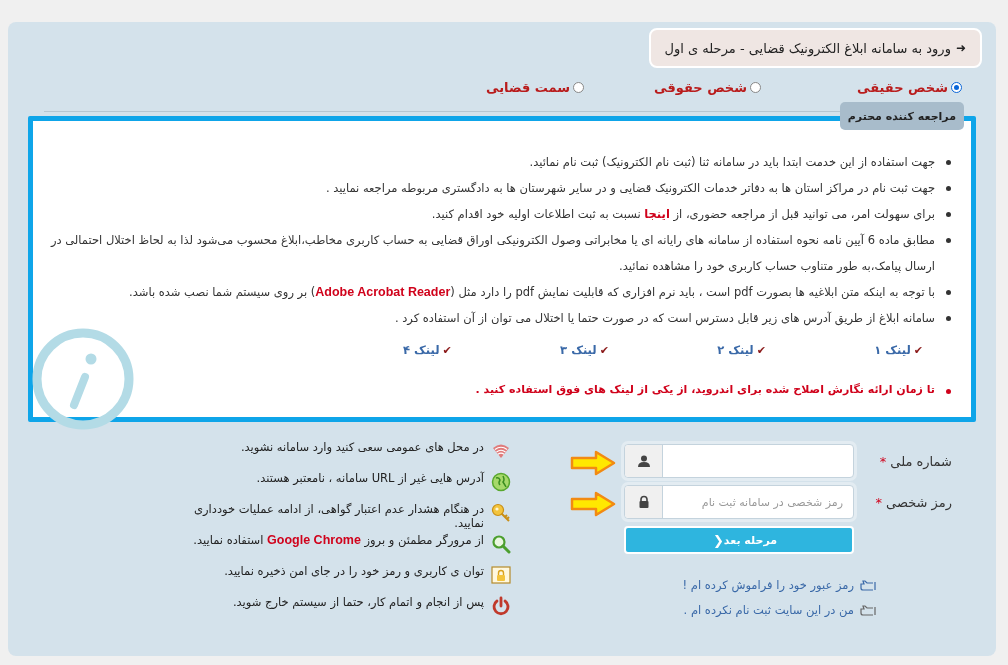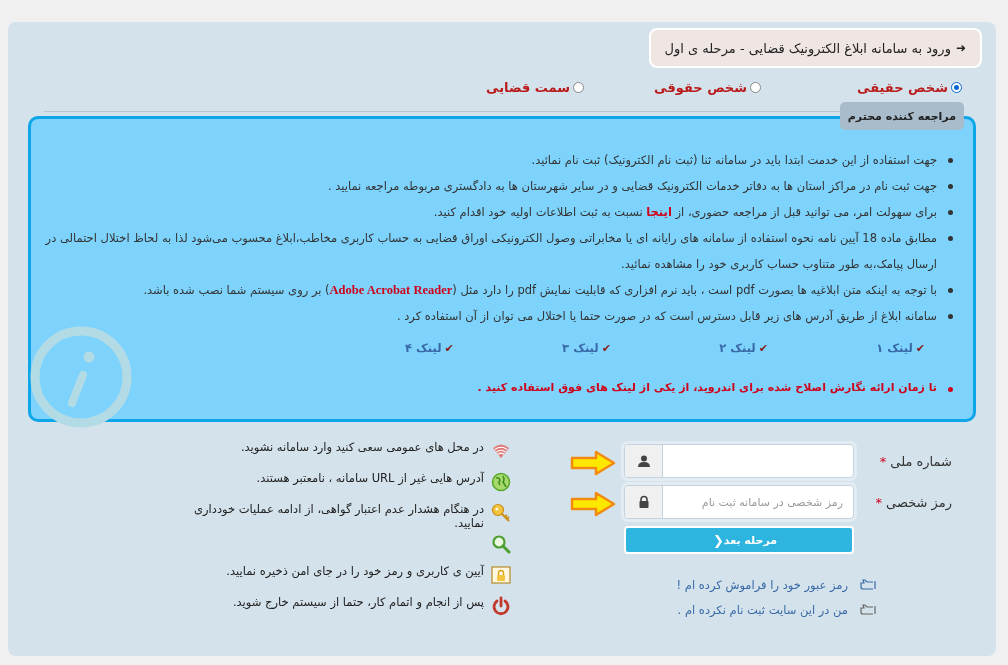--- a/index.html
+++ b/index.html
@@ -55,23 +55,23 @@
     }
     .radio.checked { border-color: #0a66d8; }
     .radio.checked::after {
       content: ""; position: absolute; left: 2px; top: 2px;
       width: 5px; height: 5px; border-radius: 50%; background: #0a66d8;
     }
     .notice-box {
       position: absolute;
       right: 20px; top: 94px;
       width: 948px; height: 306px;
-      background: #7dd3fc;
-      border: 3px solid #0ea5e9;
-      border-radius: 10px;
+      background: #ffffff;
+      border: 5px solid #0ea5e9;
+      border-radius: 2px;
     }
     .notice-tab {
       position: absolute;
       right: 32px; top: 80px;
       height: 28px;
       padding: 0 8px;
       background: #a8bccb;
       border-radius: 5px;
       display: flex; align-items: center;
       font-size: 11px; font-weight: bold; color: #222;
@@ -160,22 +160,22 @@
       border: 2px solid #fff;
       border-radius: 4px;
       display: flex; align-items: center; justify-content: center;
       color: #fff; font-size: 11px; font-weight: bold;
       cursor: pointer;
       font-family: "DejaVu Sans", sans-serif;
     }
     .next-button .chev { margin-right: 0; margin-left: 12px; font-size: 13px; }
     .help-link {
       position: absolute; right: 108px;
-      display: flex; align-items: center;
-      font-size: 11.5px; color: #3a69a8; cursor: pointer; gap: 6px;
+      display: flex; align-items: flex-end;
+      font-size: 11.5px; color: #3a69a8; cursor: pointer;
     }
     .help-link .hand-icon { margin-left: 6px; width: 16px; height: 12px; }
     .tips {
       position: absolute;
       right: 484px; top: 440px;
       width: 320px;
       list-style: none;
     }
     .tips li {
       display: flex; 
@@ -218,23 +218,23 @@
     <span>مراجعه کننده محترم</span>
   </div>
 
   <div class="notice-box">
     <ul class="notice-list">
       <li><span>جهت استفاده از این خدمت ابتدا باید در سامانه ثنا (ثبت نام الکترونیک) ثبت نام نمائید.</span></li>
       <li><span>جهت ثبت نام در مراکز استان ها به دفاتر خدمات الکترونیک قضایی و در سایر شهرستان ها به دادگستری مربوطه مراجعه نمایید .</span></li>
       <li>
         <span>برای سهولت امر، می توانید قبل از مراجعه حضوری، از </span><a class="hl-red">اینجا</a><span> نسبت به ثبت اطلاعات اولیه خود اقدام کنید.</span>
       </li>
-      <li><span>مطابق ماده 18 آیین نامه نحوه استفاده از سامانه های رایانه ای یا مخابراتی وصول الکترونیکی اوراق قضایی به حساب کاربری مخاطب،ابلاغ محسوب می‌شود لذا به لحاظ اختلال احتمالی در ارسال پیامک،به طور متناوب حساب کاربری خود را مشاهده نمائید.</span></li>
+      <li><span>مطابق ماده 6 آیین نامه نحوه استفاده از سامانه های رایانه ای یا مخابراتی وصول الکترونیکی اوراق قضایی به حساب کاربری مخاطب،ابلاغ محسوب می‌شود لذا به لحاظ اختلال احتمالی در ارسال پیامک،به طور متناوب حساب کاربری خود را مشاهده نمائید.</span></li>
       <li>
-        <span>با توجه به اینکه متن ابلاغیه ها بصورت pdf است ، باید نرم افزاری که قابلیت نمایش pdf را دارد مثل (</span><span class="hl-red" style="font-family:Liberation Serif, serif;font-size:12.5px;">Adobe Acrobat Reader</span><span>) بر روی سیستم شما نصب شده باشد.</span>
+        <span>با توجه به اینکه متن ابلاغیه ها بصورت pdf است ، باید نرم افزاری که قابلیت نمایش pdf را دارد مثل (</span><span class="hl-red" style="font-family:Liberation Sans, sans-serif;font-size:12.5px;">Adobe Acrobat Reader</span><span>) بر روی سیستم شما نصب شده باشد.</span>
       </li>
       <li><span>سامانه ابلاغ از طریق آدرس های زیر قابل دسترس است که در صورت حتما یا اختلال می توان از آن استفاده کرد .</span></li>
     </ul>
 
     <div class="links-row">
       <a class="link-item">
           <span class="check-icon">✔</span>
           <span>لینک ۱</span>
         </a>
       <a class="link-item">
@@ -347,30 +347,33 @@
       </span>
       <span>در هنگام هشدار عدم اعتبار گواهی، از ادامه عملیات خودداری نمایید.</span>
     </li>
     <li>
       <span class="tip-icon">
         <svg width="20" height="20" viewBox="0 0 20 20">
             <circle cx="8" cy="8" r="5.5" fill="#eaf7e0" stroke="#4c9f2e" stroke-width="2.2"></circle>
             <line x1="12" y1="12" x2="18" y2="18" stroke="#4c9f2e" stroke-width="3" stroke-linecap="round"></line>
           </svg>
       </span>
+      <span>
+        <span>از مرورگر مطمئن و بروز </span><span class="hl-red">Google Chrome</span><span> استفاده نمایید.</span>
+      </span>
     </li>
     <li>
       <span class="tip-icon">
         <svg width="20" height="18" viewBox="0 0 20 18">
             <rect x="1" y="1" width="18" height="16" fill="#fff8de" stroke="#b58b2a" stroke-width="1.2"></rect>
             <path d="M7.5 9 V7 Q7.5 4.5 10 4.5 Q12.5 4.5 12.5 7 V9" fill="none" stroke="#d9a21f" stroke-width="1.4"></path>
             <rect x="6" y="9" width="8" height="6" rx="1" fill="#f3c43d"></rect>
           </svg>
       </span>
-      <span>آیین ی کاربری و رمز خود را در جای امن ذخیره نمایید.</span>
+      <span>توان ی کاربری و رمز خود را در جای امن ذخیره نمایید.</span>
     </li>
     <li>
       <span class="tip-icon">
         <svg width="20" height="20" viewBox="0 0 20 20">
             <path d="M6 5 A7 7 0 1 0 14 5" fill="none" stroke="#c0392b" stroke-width="2.8" stroke-linecap="round"></path>
             <line x1="10" y1="2" x2="10" y2="10" stroke="#c0392b" stroke-width="2.8" stroke-linecap="round"></line>
           </svg>
       </span>
       <span>پس از انجام و اتمام کار، حتما از سیستم خارج شوید.</span>
     </li>

